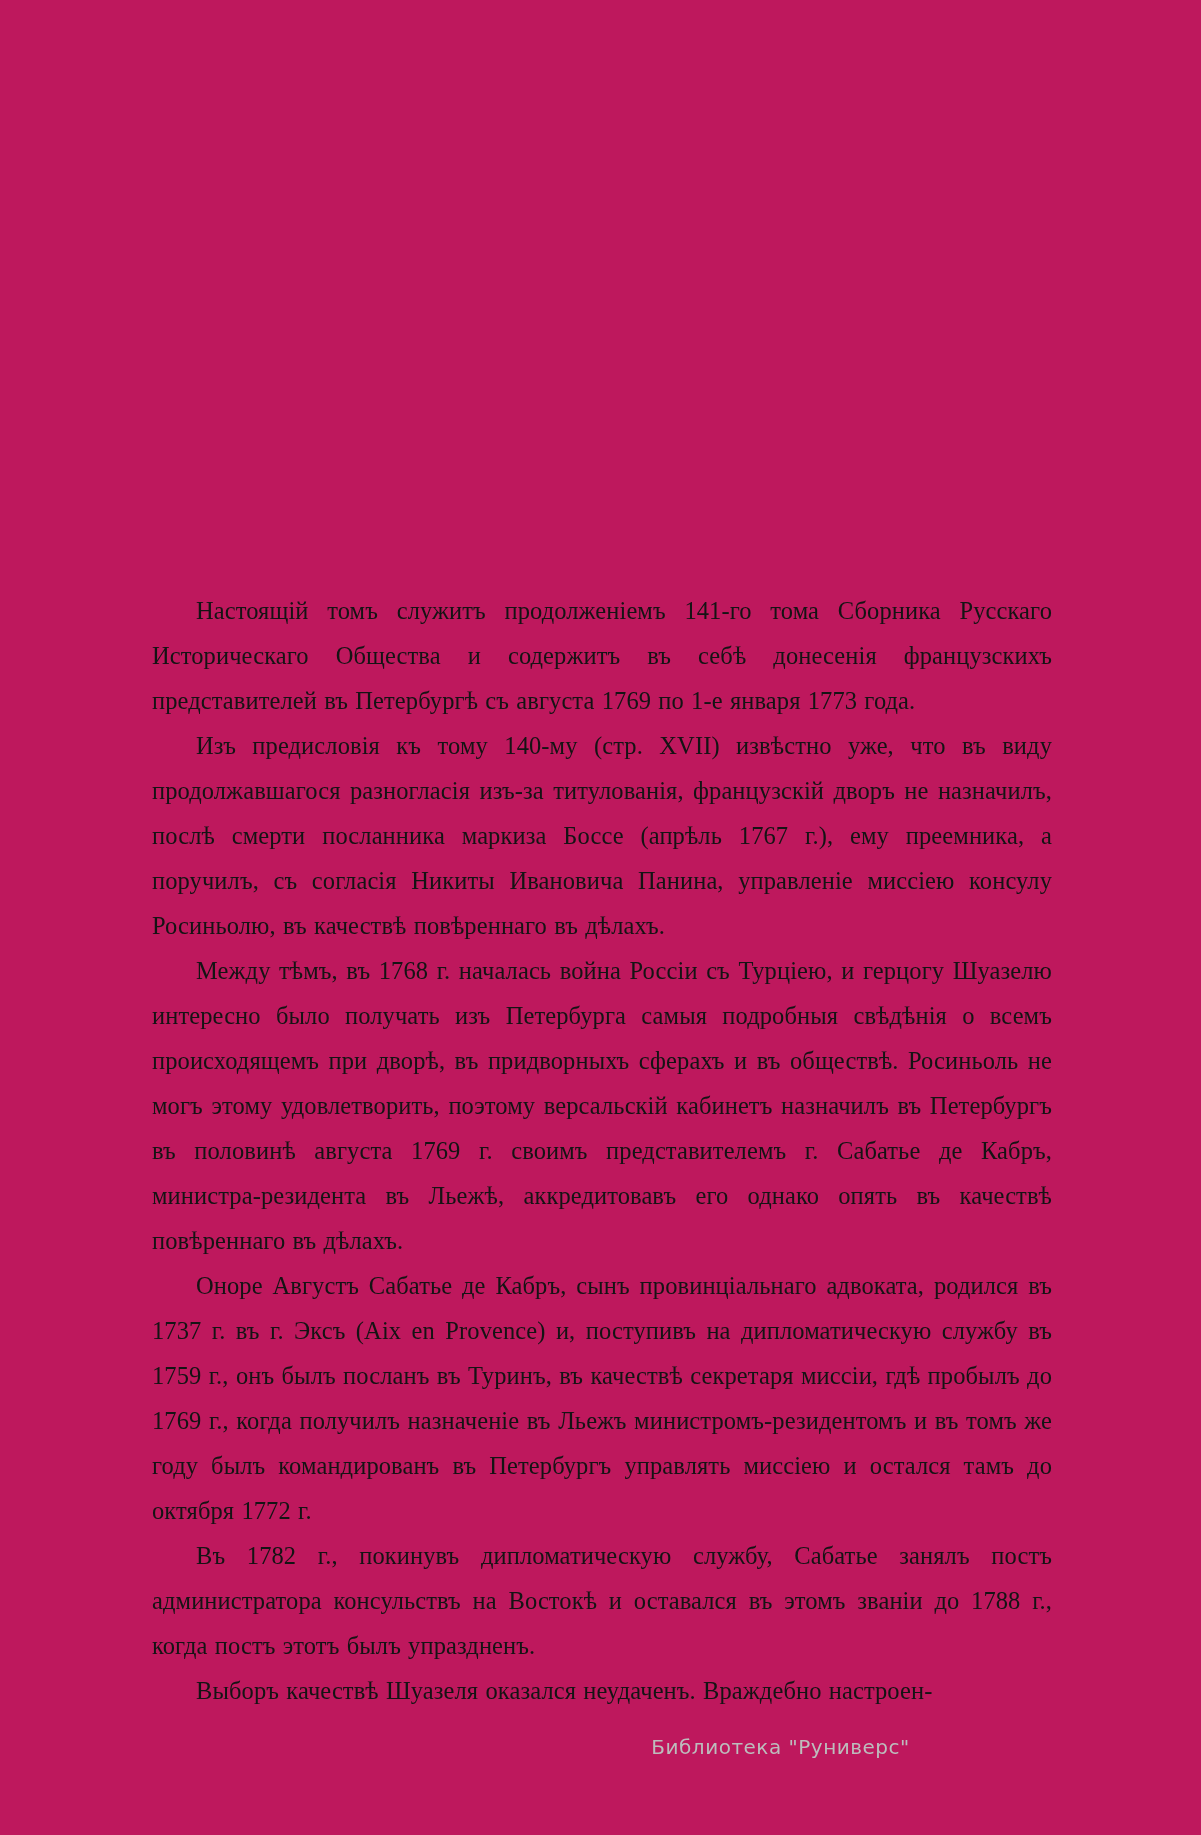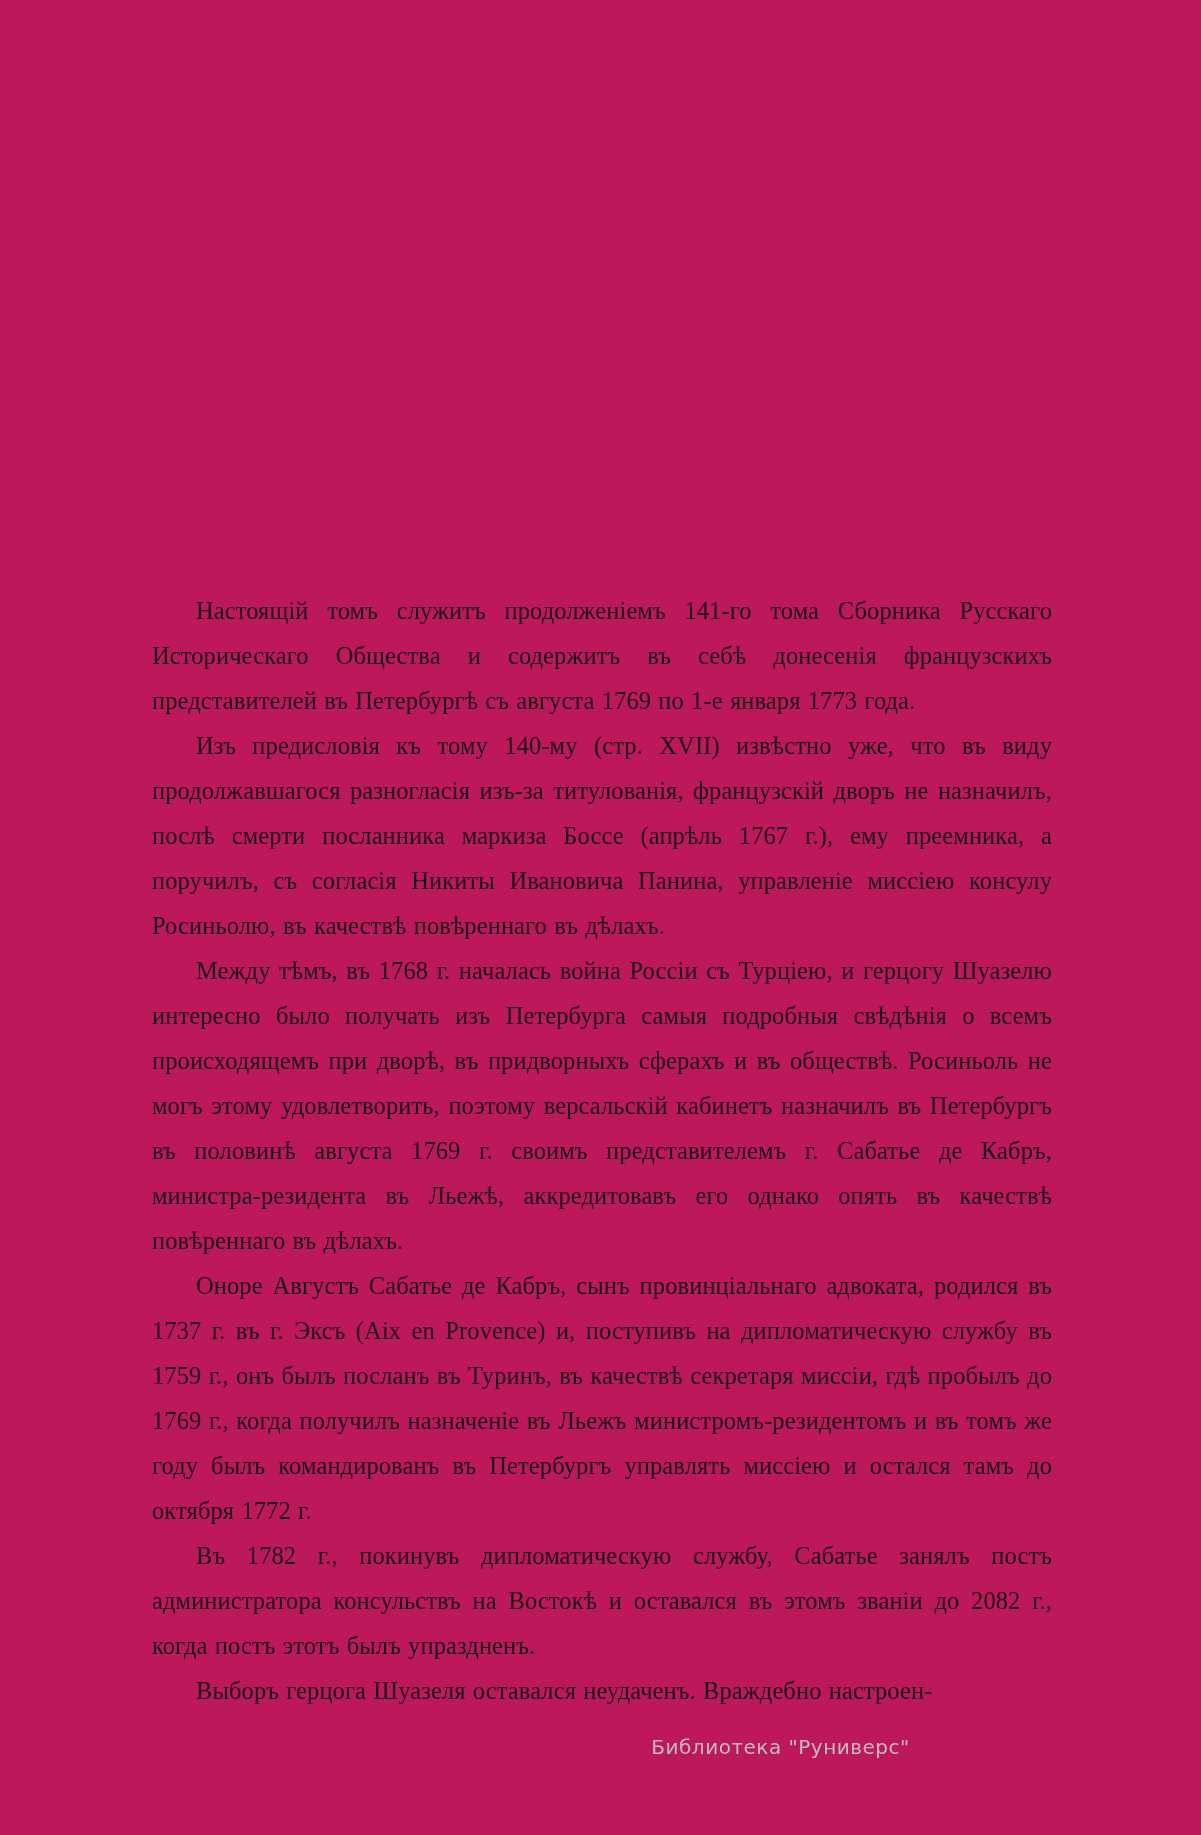--- a/index.html
+++ b/index.html
@@ -61,21 +61,21 @@
 </head>
 <body>
 
 <div class="page">
 
   <div class="text-block">
     <p class="para">Настоящій томъ служитъ продолженіемъ 141-го тома Сборника Русскаго Историческаго Общества и содержитъ въ себѣ донесенія французскихъ представителей въ Петербургѣ съ августа 1769 по 1-е января 1773 года.</p>
     <p class="para">Изъ предисловія къ тому 140-му (стр. XVII) извѣстно уже, что въ виду продолжавшагося разногласія изъ-за титулованія, французскій дворъ не назначилъ, послѣ смерти посланника маркиза Боссе (апрѣль 1767 г.), ему преемника, а поручилъ, съ согласія Никиты Ивановича Панина, управленіе миссіею консулу Росиньолю, въ качествѣ повѣреннаго въ дѣлахъ.</p>
     <p class="para">Между тѣмъ, въ 1768 г. началась война Россіи съ Турціею, и герцогу Шуазелю интересно было получать изъ Петербурга самыя подробныя свѣдѣнія о всемъ происходящемъ при дворѣ, въ придворныхъ сферахъ и въ обществѣ. Росиньоль не могъ этому удовлетворить, поэтому версальскій кабинетъ назначилъ въ Петербургъ въ половинѣ августа 1769 г. своимъ представителемъ г. Сабатье де Кабръ, министра-резидента въ Льежѣ, аккредитовавъ его однако опять въ качествѣ повѣреннаго въ дѣлахъ.</p>
     <p class="para">Оноре Августъ Сабатье де Кабръ, сынъ провинціальнаго адвоката, родился въ 1737 г. въ г. Эксъ (Aix en Provence) и, поступивъ на дипломатическую службу въ 1759 г., онъ былъ посланъ въ Туринъ, въ качествѣ секретаря миссіи, гдѣ пробылъ до 1769 г., когда получилъ назначеніе въ Льежъ министромъ-резидентомъ и въ томъ же году былъ командированъ въ Петербургъ управлять миссіею и остался тамъ до октября 1772 г.</p>
-    <p class="para">Въ 1782 г., покинувъ дипломатическую службу, Сабатье занялъ постъ администратора консульствъ на Востокѣ и оставался въ этомъ званіи до 2082 г., когда постъ этотъ былъ упраздненъ.</p>
-    <p class="para last">Выборъ герцога Шуазеля оставался неудаченъ. Враждебно настроен-</p>
+    <p class="para">Въ 1782 г., покинувъ дипломатическую службу, Сабатье занялъ постъ администратора консульствъ на Востокѣ и оставался въ этомъ званіи до 1788 г., когда постъ этотъ былъ упраздненъ.</p>
+    <p class="para last">Выборъ качествѣ Шуазеля оказался неудаченъ. Враждебно настроен-</p>
   </div>
 
   <div class="watermark">
     <span>Библиотека "Руниверс"</span>
   </div>
 
 </div>
 
 </body></html>

